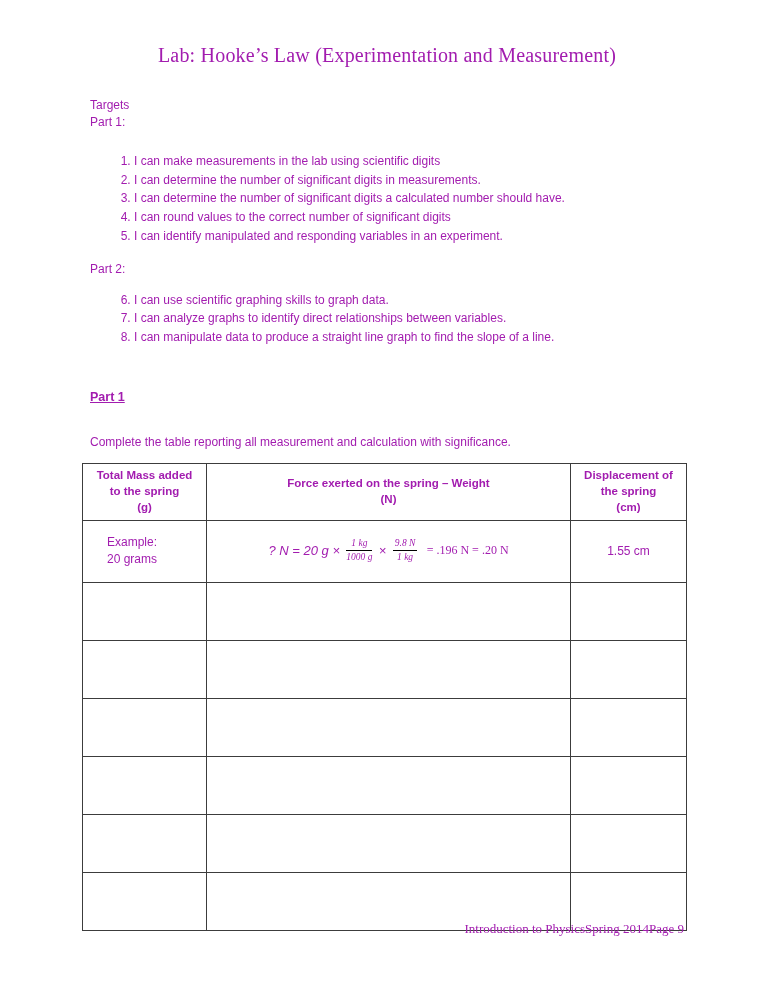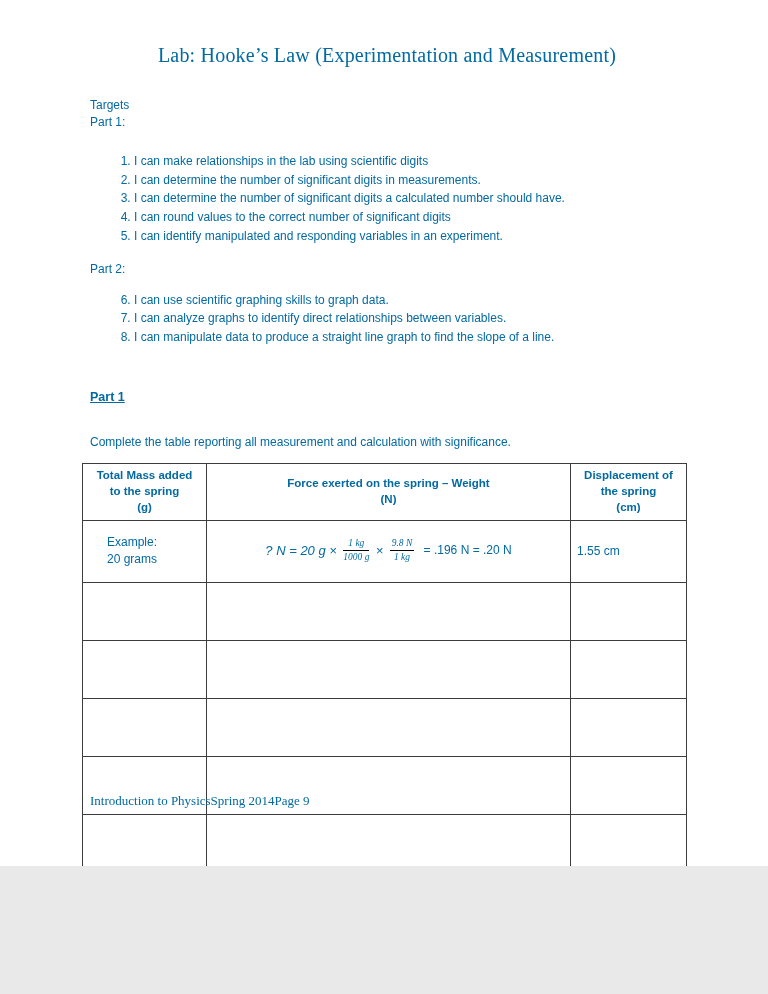--- a/index.html
+++ b/index.html
@@ -1,24 +1,24 @@
 <!DOCTYPE html>
 <html><head>
 <meta charset="utf-8">
 <style>
   * { margin: 0; padding: 0; box-sizing: border-box; }
   html, body { background: #e9e9e9; }
   .page {
     width: 768px;
-    height: 866px;
+    height: 994px;
     margin: 0 auto;
     background: #ffffff;
     position: relative;
     font-family: "Liberation Sans", sans-serif;
-    color: #0369a1;
+    color: #a21caf;
     padding: 40px 84px 0 90px;
   }
   .title {
     font-family: "Liberation Serif", serif;
     font-weight: normal;
     font-size: 20px;
     text-align: center;
     margin: 4px 0 30px 0;
     letter-spacing: 0.2px;
   }
@@ -61,68 +61,68 @@
     line-height: 1.35;
     height: 57px;
     padding: 4px 6px;
   }
   .col-mass { width: 124px; }
   .col-force { width: 364px; }
   .col-disp { width: 116px; }
   .example-row td { height: 62px; vertical-align: middle; font-size: 12px; }
   .mass-cell { white-space: pre-line; text-align: left; padding: 4px 24px; line-height: 1.45; }
   .formula-cell { text-align: center; padding: 4px 6px; }
-  .disp-cell { padding: 4px 6px; }
+  .disp-cell { text-align: center; padding: 4px 6px; }
   .empty-row td { height: 58px; }
   .math {
     font-family: Liberation Sans, sans-serif;
     font-style: italic;
     font-size: 13px;
   }
   .frac {
     display: inline-block;
     vertical-align: middle;
     font-family: "Liberation Serif", serif;
     font-style: italic;
     font-size: 9.5px;
     line-height: 1.15;
     text-align: center;
     margin: 0 3px;
     transform: translateY(-1px);
   }
   .frac .num { display: block; border-bottom: 1px solid #000; padding: 0 2px 1px 2px; }
   .frac .den { display: block; padding-top: 1px; }
-  .formula-result { font-size: 12px; margin-left: 3px; }
+  .formula-result { font-size: 12px; margin-left: 3px; font-family: Liberation Serif, serif; }
   .footer {
     position: absolute;
     left: 90px;
     right: 84px;
     bottom: 57px;
     display: flex;
-    justify-content: flex-start;
+    justify-content: flex-end;
     align-items: baseline;
     font-family: "Liberation Serif", serif;
     font-size: 13px;
   }
 </style>
 </head>
 <body>
 
 <div class="page">
 
   <h1 class="title">Lab: Hooke’s Law (Experimentation and Measurement)</h1>
 
 
   <p class="body-text targets-block">
     <span>Targets</span><br>
     <span>Part 1:</span>
   </p>
 
   <ol class="target-list part1" start="1">
-    <li>I can make relationships in the lab using scientific digits</li>
+    <li>I can make measurements in the lab using scientific digits</li>
     <li>I can determine the number of significant digits in measurements.</li>
     <li>I can determine the number of significant digits a calculated number should have.</li>
     <li>I can round values to the correct number of significant digits</li>
     <li>I can identify manipulated and responding variables in an experiment.</li>
   </ol>
 
   <p class="body-text">Part 2:</p>
 
   <ol class="target-list part2" start="6">
     <li>I can use scientific graphing skills to graph data.</li>

